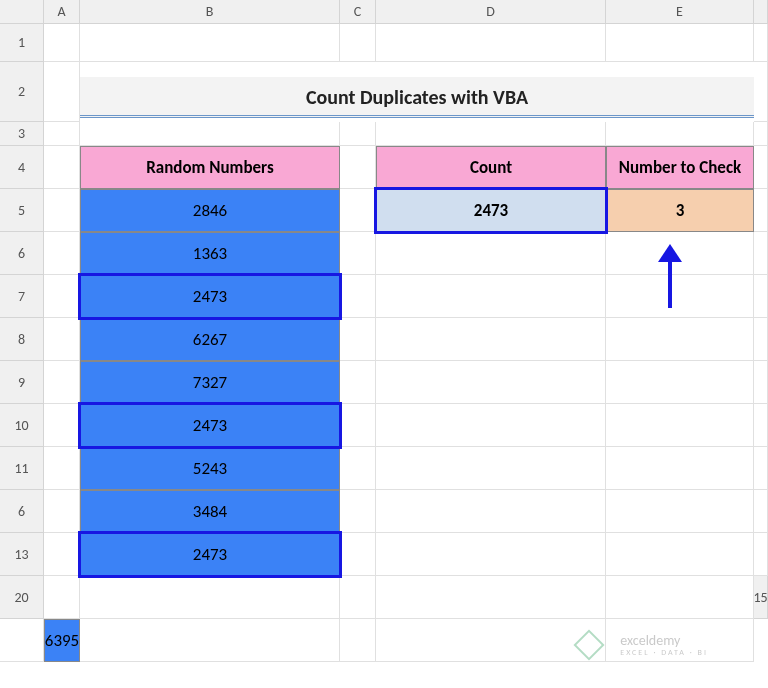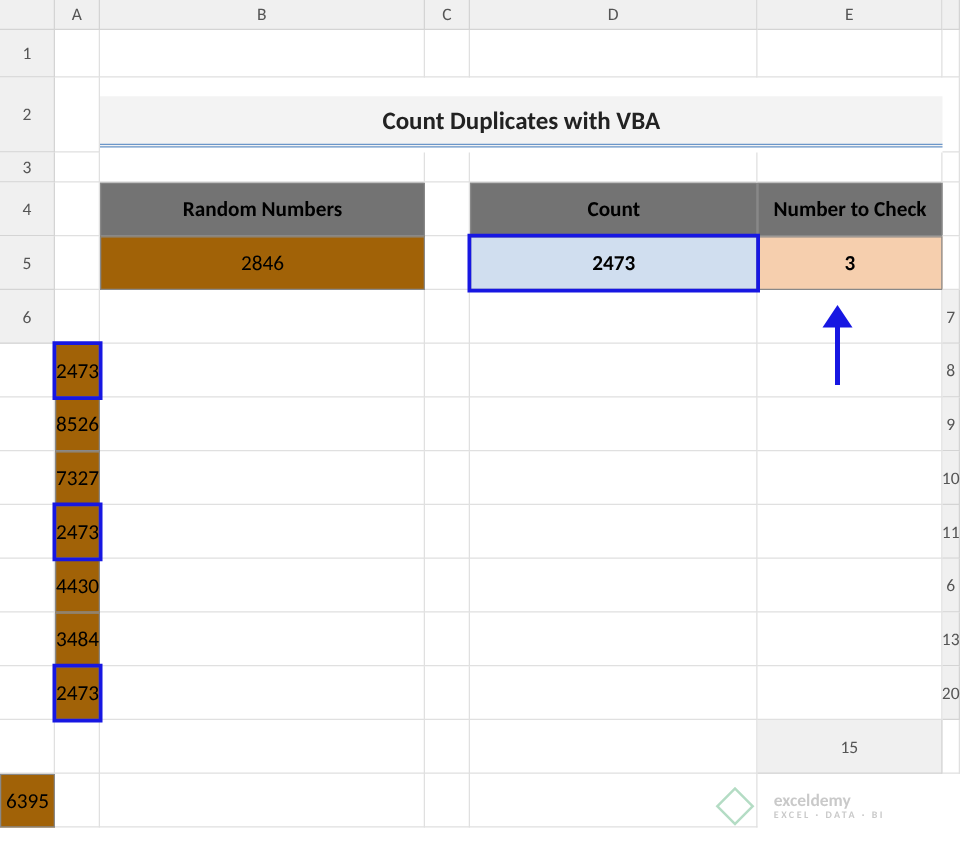--- a/index.html
+++ b/index.html
@@ -44,35 +44,35 @@
   width: 100%;
   background: #f3f3f3;
   border-bottom: 3px double #6b96c9;
   text-align: center;
   font-size: 20px;
   font-weight: 600;
   padding: 8px 0 6px 0;
   color: #222;
 }
 .th {
-  background: #737373;
+  background: #f9a8d4;
   border: 1px solid #888;
   font-weight: 700;
   font-size: 17px;
   display: flex;
   align-items: center;
   justify-content: center;
 }
 .td {
   border: 1px solid #888;
   font-size: 17px;
   display: flex;
   align-items: center;
   justify-content: center;
-  background: #a16207;
+  background: #3b82f6;
 }
 .hot {
   outline: 3px solid #1717e2;
   outline-offset: -1px;
   z-index: 2;
 }
 .dcell {
   background: #d0deef;
   font-weight: 700;
 }
@@ -108,21 +108,20 @@
 .watermark {
   position: absolute;
   right: 60px;
   bottom: 32px;
   display: flex;
   align-items: center;
   gap: 20px;
   opacity: 0.35;
   font-size: 14px;
   color: #666;
-  font-weight: bold;
 }
 .watermark .wlogo {
   width: 22px; height: 22px;
   border: 2px solid #2a9d5a;
   transform: rotate(45deg);
 }
 .watermark .wtxt {
   display: flex; flex-direction: column; line-height: 1;
 }
 .watermark .wtxt .wsub { font-size: 8px; letter-spacing: 2px; }
@@ -174,36 +173,37 @@
   <div class="row-header">5</div>
   <div class="cell"></div>
   <div class="td">2846</div>
   <div class="cell"></div>
   <div class="td dcell hot">2473</div>
   <div class="td ecell">3</div>
   <div class="cell"></div>
 
   <div class="row-header">6</div>
   <div class="cell"></div>
+  <div class="td">1363</div>
   <div class="cell"></div>
   <div class="cell"></div>
   <div class="cell"></div>
   <div class="cell"></div>
 
   <div class="row-header">7</div>
   <div class="cell"></div>
   <div class="td hot">2473</div>
   <div class="cell"></div>
   <div class="cell"></div>
   <div class="cell"></div>
   <div class="cell"></div>
 
   <div class="row-header">8</div>
   <div class="cell"></div>
-  <div class="td">8526</div>
+  <div class="td">6267</div>
   <div class="cell"></div>
   <div class="cell"></div>
   <div class="cell"></div>
   <div class="cell"></div>
 
   <div class="row-header">9</div>
   <div class="cell"></div>
   <div class="td">7327</div>
   <div class="cell"></div>
   <div class="cell"></div>
@@ -213,21 +213,21 @@
   <div class="row-header">10</div>
   <div class="cell"></div>
   <div class="td hot">2473</div>
   <div class="cell"></div>
   <div class="cell"></div>
   <div class="cell"></div>
   <div class="cell"></div>
 
   <div class="row-header">11</div>
   <div class="cell"></div>
-  <div class="td">4430</div>
+  <div class="td">5243</div>
   <div class="cell"></div>
   <div class="cell"></div>
   <div class="cell"></div>
   <div class="cell"></div>
 
   <div class="row-header">6</div>
   <div class="cell"></div>
   <div class="td">3484</div>
   <div class="cell"></div>
   <div class="cell"></div>

